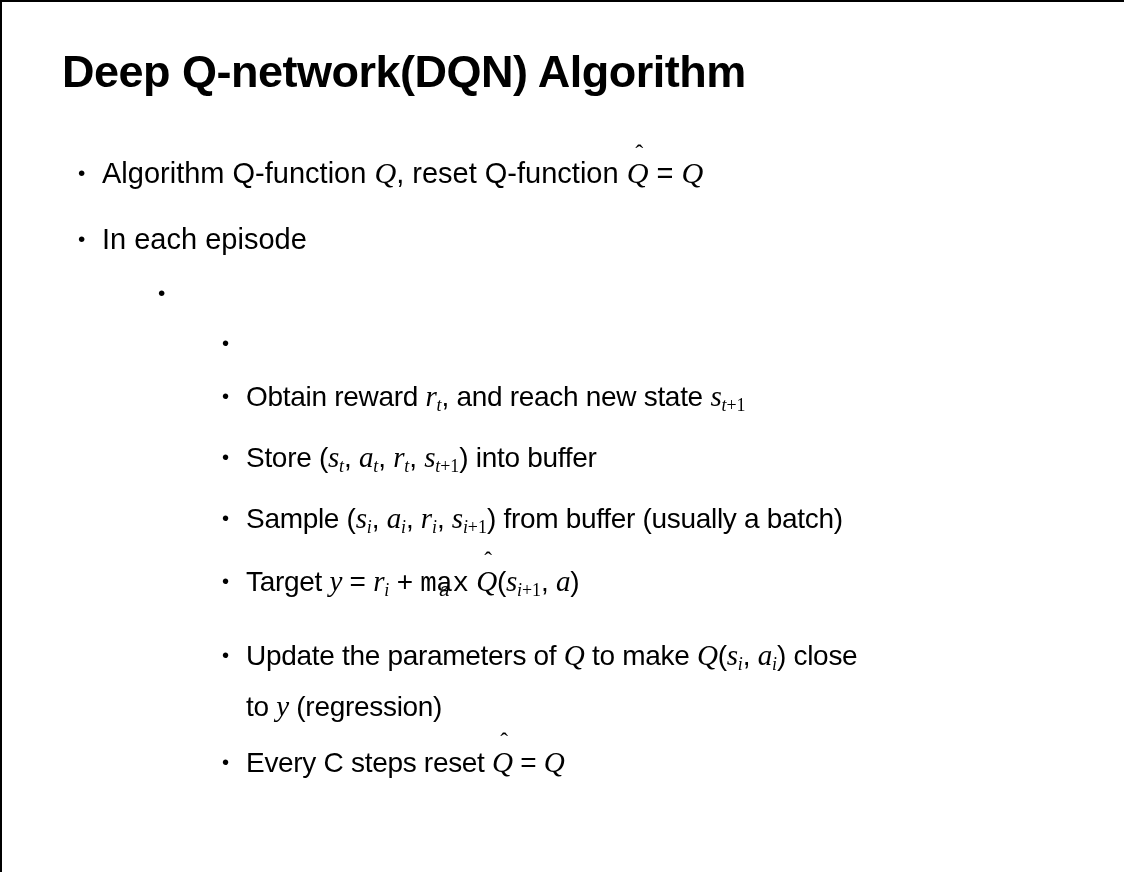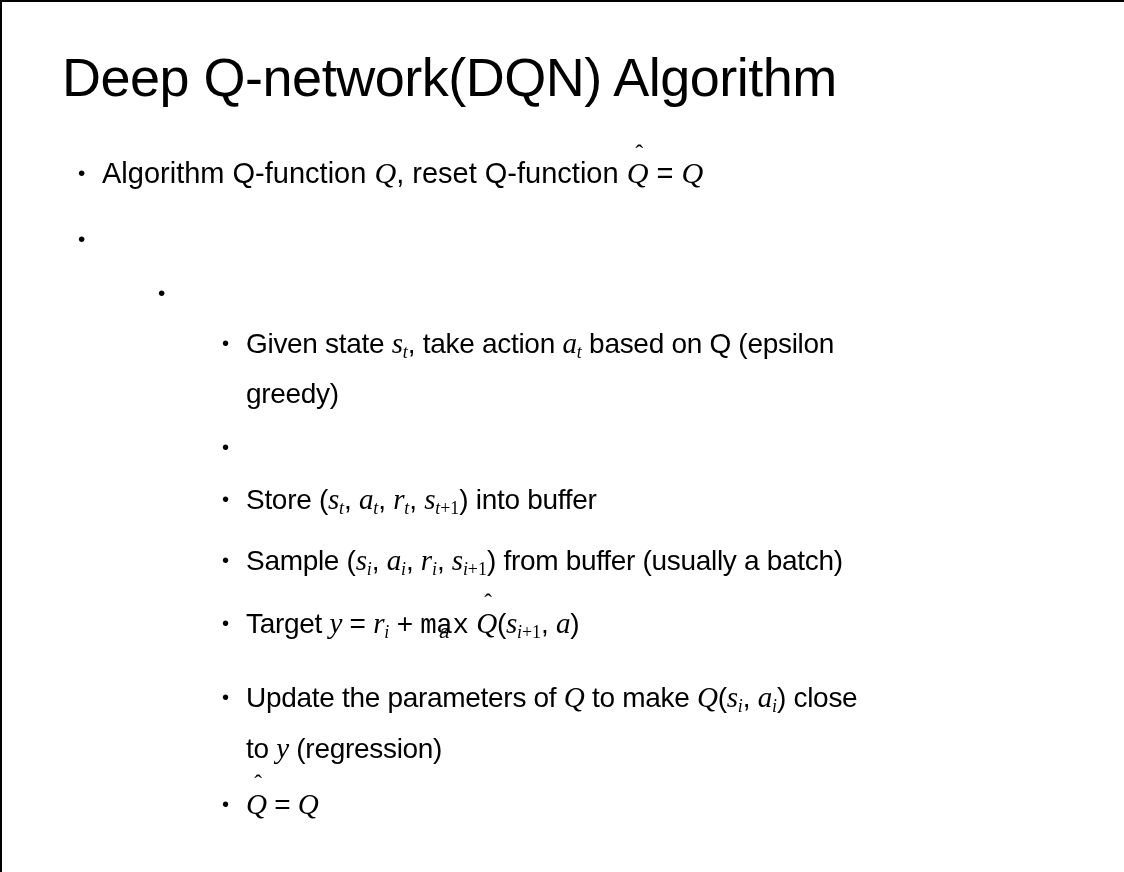--- a/index.html
+++ b/index.html
@@ -9,21 +9,21 @@
     background:#ffffff;
     color:#000000;
     font-family:"Liberation Sans","DejaVu Sans",sans-serif;
     overflow:hidden;
   }
   .border-top{position:absolute;top:0;left:0;width:100%;height:2px;background:#000;}
   .border-left{position:absolute;top:0;left:0;width:2px;height:100%;background:#000;}
 
   .title{
     position:absolute;left:62px;top:46px;margin:0;
-    font-size:54px;font-weight:400;letter-spacing:-0.5px;
+    font-size:45px;font-weight:700;letter-spacing:-0.5px;
     line-height:1.15;white-space:nowrap;
   }
 
   .bullets{position:absolute;left:0;top:146px;width:100%;}
 
   .row{display:flex;align-items:flex-start;}
   .row.lv1{padding-left:78px;font-size:29px;line-height:42px;}
   .row.lv2{padding-left:158px;font-size:29px;line-height:42px;}
   .row.lv3{padding-left:222px;font-size:28px;line-height:42px;letter-spacing:-0.3px;}
 
@@ -66,45 +66,46 @@
   <div class="border-top"></div>
   <div class="border-left"></div>
   <h1 class="title">Deep Q-network(DQN) Algorithm</h1>
   <div class="bullets" id="bullets">
       <div class="row lv1">
         <span class="bul">•</span>
         <span class="txt"><span class="">Algorithm Q-function </span><span class="mv">Q</span><span class="">, reset Q-function </span><span class="mv mhat"><span class="hat">ˆ</span>Q</span><span class=""> = </span><span class="mv">Q</span></span>
       </div>
       <div class="row lv1">
         <span class="bul">•</span>
+        <span class="txt"><span class="">In each episode</span></span>
       </div>
       <div class="row lv2">
         <span class="bul">•</span>
       </div>
       <div class="row lv3">
         <span class="bul">•</span>
-        <span class="txt"><span class="">Given state </span><span class="mv">s</span><span class="msub">t</span><span class="">, take action </span><span class="mv">a</span><span class="msub">t</span><span class=""> based on Q (epsilon</span><br><span class="">greedy)</span></span>
       </div>
       <div class="row lv3">
         <span class="bul">•</span>
+        <span class="txt"><span class="">Obtain reward </span><span class="mv">r</span><span class="msub">t</span><span class="">, and reach new state </span><span class="mv">s</span><span class="msub">t</span><span class="msubn">+1</span></span>
       </div>
       <div class="row lv3">
         <span class="bul">•</span>
         <span class="txt"><span class="">Store (</span><span class="mv">s</span><span class="msub">t</span><span class="">, </span><span class="mv">a</span><span class="msub">t</span><span class="">, </span><span class="mv">r</span><span class="msub">t</span><span class="">, </span><span class="mv">s</span><span class="msub">t</span><span class="msubn">+1</span><span class="">) into buffer</span></span>
       </div>
       <div class="row lv3">
         <span class="bul">•</span>
         <span class="txt"><span class="">Sample (</span><span class="mv">s</span><span class="msub">i</span><span class="">, </span><span class="mv">a</span><span class="msub">i</span><span class="">, </span><span class="mv">r</span><span class="msub">i</span><span class="">, </span><span class="mv">s</span><span class="msub">i</span><span class="msubn">+1</span><span class="">) from buffer (usually a batch)</span></span>
       </div>
       <div class="row lv3">
         <span class="bul">•</span>
         <span class="txt"><span class="">Target </span><span class="mv">y</span><span class=""> = </span><span class="mv">r</span><span class="msub">i</span><span class=""> + </span><span class="munder"><span>max</span><span class="u">a</span></span><span class=""> </span><span class="mv mhat"><span class="hat">ˆ</span>Q</span><span class="">(</span><span class="mv">s</span><span class="msub">i</span><span class="msubn">+1</span><span class="">, </span><span class="mv">a</span><span class="">)</span></span>
       </div>
       <div class="row lv3">
         <span class="bul">•</span>
         <span class="txt"><span class="">Update the parameters of </span><span class="mv">Q</span><span class=""> to make </span><span class="mv">Q</span><span class="">(</span><span class="mv">s</span><span class="msub">i</span><span class="">, </span><span class="mv">a</span><span class="msub">i</span><span class="">) close</span><br><span class="">to </span><span class="mv">y</span><span class=""> (regression)</span></span>
       </div>
       <div class="row lv3">
         <span class="bul">•</span>
-        <span class="txt"><span class="mv mhat"><span class="hat">ˆ</span>Q</span><span class=""> = </span><span class="mv">Q</span></span>
+        <span class="txt"><span class="">Every C steps reset </span><span class="mv mhat"><span class="hat">ˆ</span>Q</span><span class=""> = </span><span class="mv">Q</span></span>
       </div>
     </div>
 </div>
 
 </body></html>

